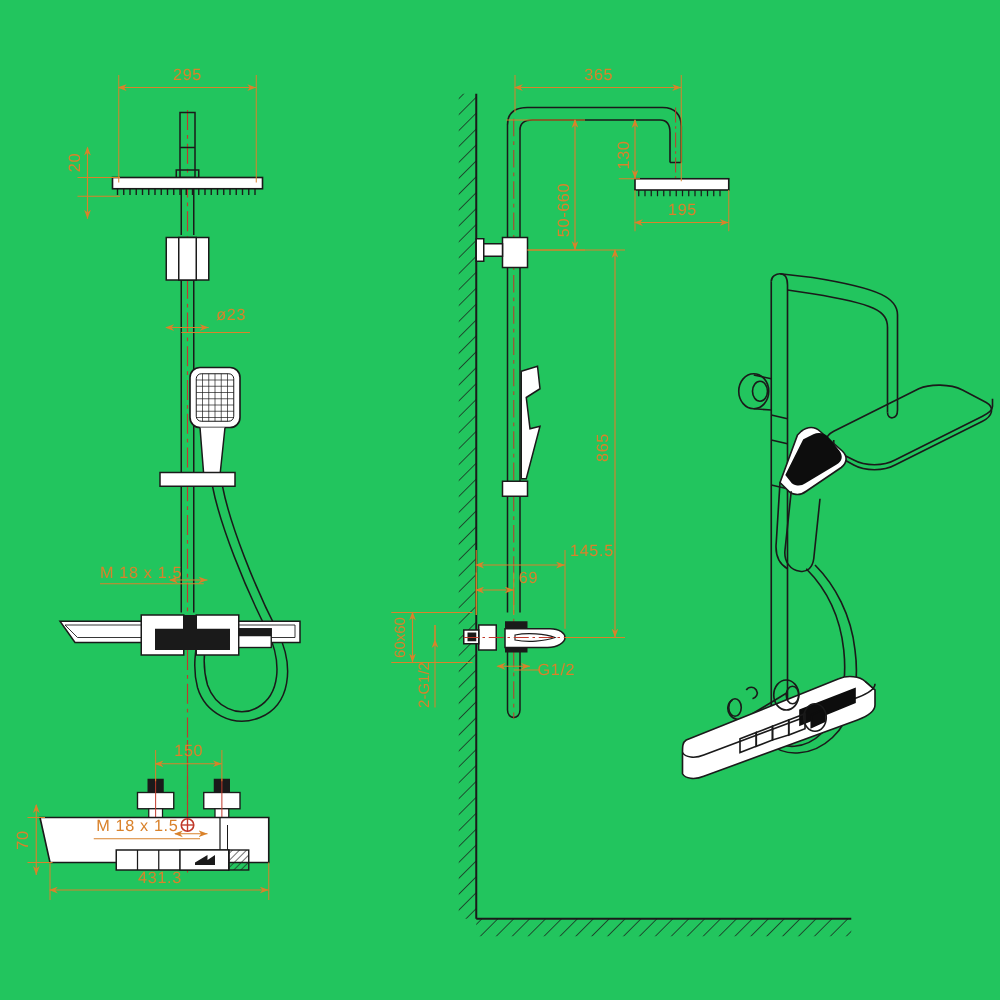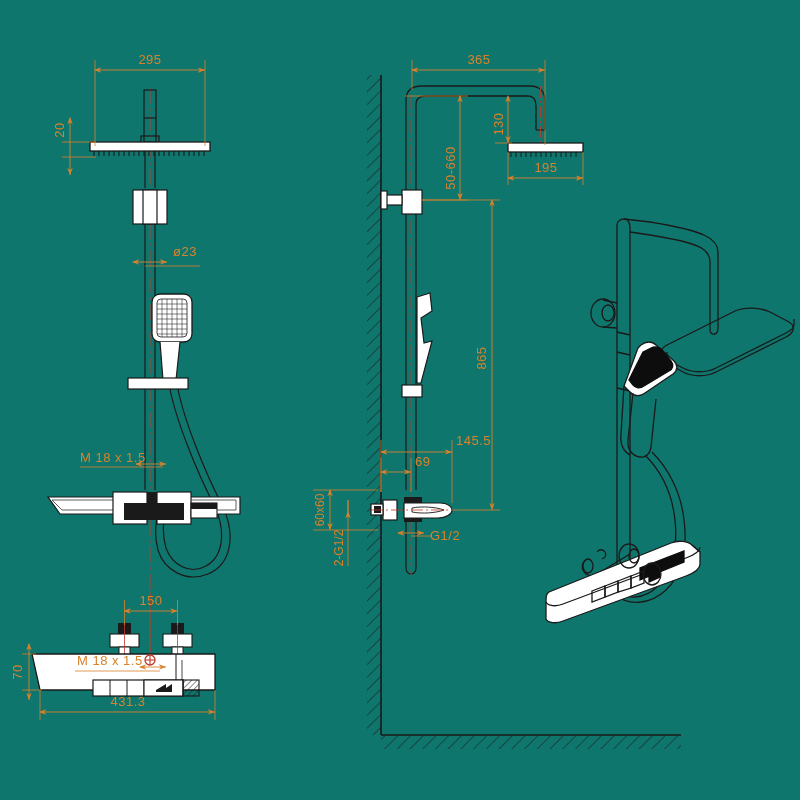--- a/index.html
+++ b/index.html
@@ -1,17 +1,17 @@
 <!DOCTYPE html>
 <html><head>
 <meta charset="utf-8">
 <style>
   html,body{margin:0;padding:0;background:#ffffff;}
   body{width:800px;height:800px;overflow:hidden;font-family:"Liberation Sans",sans-serif;}
-  #sheet{position:relative;width:800px;height:800px;background:#0f766e;}
+  #sheet{position:relative;width:800px;height:800px;background:#22c55e;}
   svg{display:block;}
   .dim{fill:#d9822b;font-family:"Liberation Sans",sans-serif;font-size:13px;letter-spacing:0.5px;}
   .dim-sm{fill:#d9822b;font-family:"Liberation Sans",sans-serif;font-size:12px;}
 </style>
 </head>
 <body>
 
 <div id="sheet">
 <svg width="800" height="800" viewBox="0 0 800 800">
   <defs>

